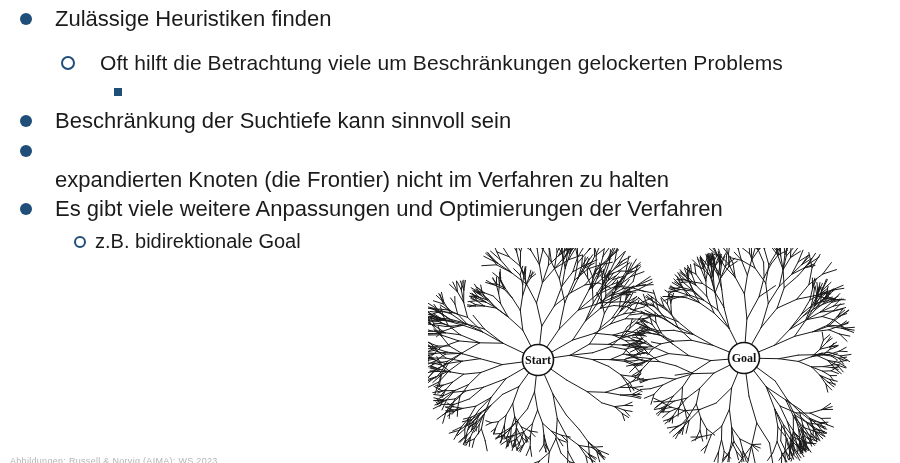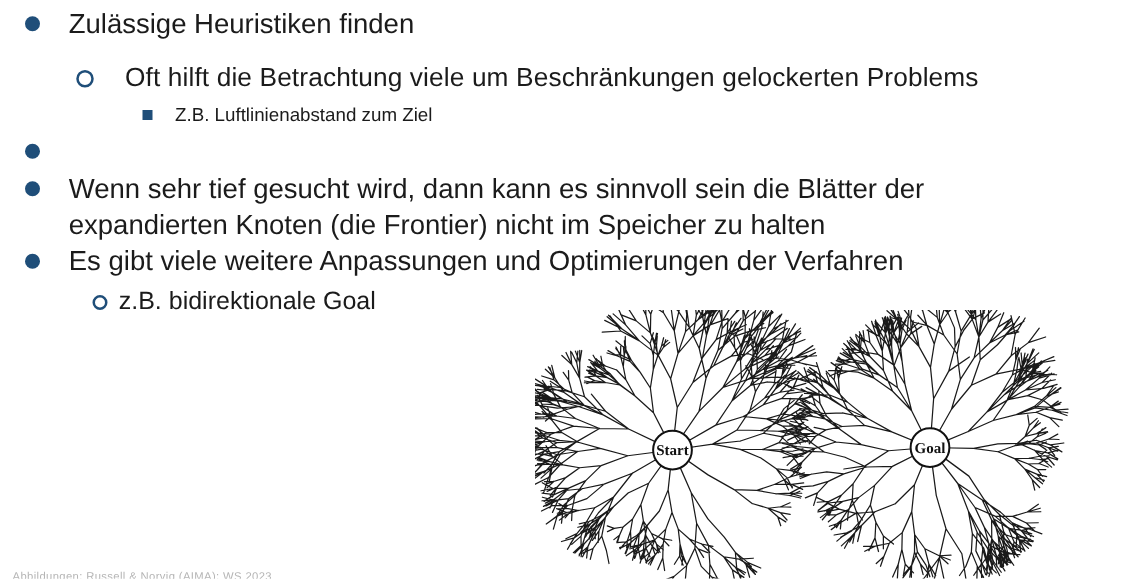--- a/index.html
+++ b/index.html
@@ -38,24 +38,24 @@
           color:var(--footer-color,#b5b5b5);white-space:nowrap;}
 </style>
 </head>
 <body>
 
 <div class="slide">
 
   <div id="bullets">
       <div class="row l1" style="top: 5px;"><span class="marker"></span><span class="txt">Zulässige Heuristiken finden</span></div>
       <div class="row l2" style="top: 50px;"><span class="marker"></span><span class="txt">Oft hilft die Betrachtung viele um Beschränkungen gelockerten Problems</span></div>
-      <div class="row l3" style="top: 83px;"><span class="marker"></span><span class="txt">Z.B. Luftlinienabstand zum Ziel</span></div>
-      <div class="row l1" style="top: 107px;"><span class="marker"></span></div>
-      <div class="row l1" style="top: 137px;"><span class="marker"></span><span class="txt">Wenn sehr tief gesucht wird, dann kann es sinnvoll sein die Blätter der</span></div>
-      <div class="row l1cont" style="top: 166px;"><span class="txt">expandierten Knoten (die Frontier) nicht im Speicher zu halten</span></div>
+      <div class="row l3" style="top: 83px;"><span class="marker"></span></div>
+      <div class="row l1" style="top: 107px;"><span class="marker"></span><span class="txt">Beschränkung der Suchtiefe kann sinnvoll sein</span></div>
+      <div class="row l1" style="top: 137px;"><span class="marker"></span></div>
+      <div class="row l1cont" style="top: 166px;"><span class="txt">expandierten Knoten (die Frontier) nicht im Verfahren zu halten</span></div>
       <div class="row l1" style="top: 195px;"><span class="marker"></span><span class="txt">Es gibt viele weitere Anpassungen und Optimierungen der Verfahren</span></div>
       <div class="row l2b" style="top: 229px;"><span class="marker"></span><span class="txt">z.B. bidirektionale Goal</span></div>
     </div>
 
   <svg id="fig" viewBox="0 0 472 215" xmlns="http://www.w3.org/2000/svg">
     <g>
       <path id="tree-start-paths" class="tree-path" d="M117.9 110.8L142.1 107.3M142.1 107.3L164.2 111.5M164.2 111.5L180.7 118.4M180.7 118.4L193.0 127.0M193.0 127.0L199.5 136.0M199.5 136.0L202.8 143.9M199.5 136.0L206.0 141.6M193.0 127.0L204.1 128.3M204.1 128.3L212.2 130.7M204.1 128.3L212.4 126.3M193.0 127.0L201.6 134.1M201.6 134.1L205.8 142.4M164.2 111.5L182.1 111.6M182.1 111.6L196.3 113.3M196.3 113.3L206.0 117.2M206.0 117.2L211.2 123.9M206.0 117.2L214.4 117.0M196.3 113.3L206.7 112.8M206.7 112.8L214.4 111.1M182.1 111.6L195.2 106.1M195.2 106.1L208.1 107.0M208.1 107.0L218.6 104.2M195.2 106.1L202.9 95.8M202.9 95.8L213.4 91.4M182.1 111.6L196.4 111.8M196.4 111.8L206.8 115.7M206.8 115.7L216.5 114.7M196.4 111.8L206.6 107.2M206.6 107.2L215.6 105.3M206.6 107.2L214.5 102.6M142.1 107.3L161.6 96.0M161.6 96.0L180.4 96.4M180.4 96.4L193.6 90.2M193.6 90.2L205.4 86.9M205.4 86.9L216.7 87.8M205.4 86.9L215.0 80.9M205.4 86.9L216.5 84.5M193.6 90.2L201.5 80.8M201.5 80.8L204.3 70.7M180.4 96.4L194.9 97.0M194.9 97.0L207.4 99.9M207.4 99.9L216.5 105.6M207.4 99.9L218.1 100.0M194.9 97.0L207.6 95.3M207.6 95.3L216.9 95.0M207.6 95.3L215.1 89.8M194.9 97.0L207.8 96.7M207.8 96.7L217.2 100.7M207.8 96.7L217.6 93.8M161.6 96.0L172.0 80.3M172.0 80.3L183.8 70.3M183.8 70.3L195.9 65.8M195.9 65.8L207.1 64.1M195.9 65.8L203.5 57.4M183.8 70.3L191.3 59.7M191.3 59.7L200.2 52.2M191.3 59.7L192.9 48.2M172.0 80.3L176.4 65.4M176.4 65.4L182.5 54.8M182.5 54.8L192.1 49.5M182.5 54.8L184.6 44.1M176.4 65.4L173.6 53.5M173.6 53.5L173.0 43.4M173.6 53.5L168.7 44.6M142.1 107.3L164.4 104.8M164.4 104.8L182.8 98.6M182.8 98.6L196.8 101.3M196.8 101.3L206.2 109.5M206.2 109.5L215.1 113.1M196.8 101.3L208.9 98.1M208.9 98.1L219.4 99.5M208.9 98.1L218.3 93.3M182.8 98.6L193.2 88.8M193.2 88.8L203.9 84.3M203.9 84.3L212.8 78.9M193.2 88.8L199.2 78.9M199.2 78.9L207.3 72.3M116.5 116.6L138.4 131.9M138.4 131.9L159.3 143.7M159.3 143.7L173.7 154.8M173.7 154.8L186.5 158.6M186.5 158.6L194.2 165.4M194.2 165.4L196.6 172.6M194.2 165.4L200.6 169.5M186.5 158.6L196.7 157.4M196.7 157.4L204.7 157.7M196.7 157.4L204.0 154.2M186.5 158.6L196.2 162.1M196.2 162.1L201.6 168.0M196.2 162.1L204.1 163.5M159.3 143.7L177.5 144.3M177.5 144.3L192.6 147.0M192.6 147.0L204.0 146.5M204.0 146.5L213.0 149.2M204.0 146.5L212.3 142.1M204.0 146.5L213.4 146.6M192.6 147.0L203.9 148.4M203.9 148.4L212.4 150.4M203.9 148.4L211.9 145.0M177.5 144.3L192.0 139.4M192.0 139.4L205.3 139.5M205.3 139.5L214.1 143.5M205.3 139.5L214.9 138.3M192.0 139.4L204.0 133.6M204.0 133.6L215.5 130.3M204.0 133.6L213.1 125.8M113.2 119.3L124.9 146.0M124.9 146.0L129.3 170.6M129.3 170.6L127.9 190.6M127.9 190.6L121.3 204.5M121.3 204.5L111.3 213.1M111.3 213.1L101.9 216.8M111.3 213.1L105.7 221.6M121.3 204.5L120.1 217.7M120.1 217.7L115.1 227.4M120.1 217.7L122.2 228.4M127.9 190.6L133.0 205.1M133.0 205.1L141.5 213.7M141.5 213.7L145.9 222.4M141.5 213.7L150.8 216.6M129.3 170.6L138.8 188.3M138.8 188.3L139.9 203.4M139.9 203.4L139.6 216.6M139.6 216.6L136.7 227.0M139.6 216.6L144.7 226.1M139.9 203.4L146.1 215.0M146.1 215.0L147.2 225.3M146.1 215.0L153.8 221.9M138.8 188.3L150.9 197.4M150.9 197.4L157.9 207.9M157.9 207.9L160.2 218.7M157.9 207.9L167.1 213.9M150.9 197.4L163.3 199.3M163.3 199.3L173.1 205.0M163.3 199.3L174.6 198.6M150.9 197.4L160.3 205.8M160.3 205.8L164.8 213.8M160.3 205.8L168.4 210.2M160.3 205.8L167.4 211.6M124.9 146.0L138.3 167.1M138.3 167.1L151.4 181.7M151.4 181.7L160.3 193.9M160.3 193.9L161.4 206.9M161.4 206.9L165.3 216.9M160.3 193.9L170.4 202.1M170.4 202.1L176.3 211.5M170.4 202.1L180.6 206.4M160.3 193.9L168.8 203.7M168.8 203.7L171.7 213.8M168.8 203.7L177.4 209.7M168.8 203.7L175.9 211.3M109.1 120.0L106.5 143.9M106.5 143.9L99.5 160.8M99.5 160.8L89.9 172.2M89.9 172.2L81.4 180.4M81.4 180.4L72.8 185.5M72.8 185.5L65.5 186.1M72.8 185.5L68.1 191.1M89.9 172.2L87.4 183.8M87.4 183.8L80.4 191.5M80.4 191.5L73.0 196.6M80.4 191.5L78.0 200.2M87.4 183.8L86.6 194.2M86.6 194.2L84.1 202.5M86.6 194.2L89.3 202.5M89.9 172.2L82.1 181.1M82.1 181.1L75.0 187.6M75.0 187.6L67.7 190.1M75.0 187.6L72.1 194.8M82.1 181.1L78.5 190.1M78.5 190.1L79.7 198.7M106.5 143.9L109.6 162.0M109.6 162.0L104.6 175.3M104.6 175.3L95.8 183.9M95.8 183.9L85.7 187.5M85.7 187.5L76.8 189.3M85.7 187.5L79.7 194.3M85.7 187.5L77.2 190.7M95.8 183.9L92.1 193.9M92.1 193.9L85.3 199.5M92.1 193.9L88.7 202.1M95.8 183.9L87.9 191.2M87.9 191.2L80.2 195.1M87.9 191.2L84.2 199.1M104.6 175.3L102.5 187.4M102.5 187.4L95.9 196.2M95.9 196.2L89.2 201.6M95.9 196.2L92.2 204.0M95.9 196.2L90.8 203.2M102.5 187.4L102.2 198.4M102.2 198.4L98.2 207.6M102.2 198.4L103.7 208.4M109.6 162.0L114.6 175.3M114.6 175.3L116.0 187.2M116.0 187.2L115.7 196.8M115.7 196.8L111.5 203.4M115.7 196.8L118.5 204.1M116.0 187.2L118.4 196.4M118.4 196.4L117.5 203.9M118.4 196.4L121.2 203.4M116.0 187.2L117.1 196.7M117.1 196.7L121.5 203.7M114.6 175.3L123.5 183.2M123.5 183.2L130.5 191.1M130.5 191.1L134.9 197.9M130.5 191.1L138.1 194.1M123.5 183.2L133.3 187.2M133.3 187.2L139.8 193.8M133.3 187.2L142.3 189.1M105.3 118.5L90.9 138.6M90.9 138.6L74.5 146.4M74.5 146.4L62.8 157.4M62.8 157.4L52.5 164.6M52.5 164.6L43.3 169.2M43.3 169.2L35.4 171.1M43.3 169.2L38.8 175.9M52.5 164.6L48.1 173.9M48.1 173.9L40.8 179.3M48.1 173.9L48.2 183.0M62.8 157.4L55.1 167.4M55.1 167.4L48.1 174.6M48.1 174.6L40.8 179.7M48.1 174.6L43.4 182.1M55.1 167.4L51.2 176.7M51.2 176.7L45.9 184.3M51.2 176.7L50.5 185.9M62.8 157.4L53.0 165.3M53.0 165.3L43.4 171.6M43.4 171.6L34.3 173.8M43.4 171.6L36.5 177.9M53.0 165.3L45.4 173.9M45.4 173.9L37.2 178.8M45.4 173.9L43.4 183.2M53.0 165.3L44.8 173.3M44.8 173.3L40.4 181.6M90.9 138.6L84.7 155.7M84.7 155.7L78.1 167.2M78.1 167.2L70.5 173.6M70.5 173.6L63.4 174.7M63.4 174.7L57.8 172.7M63.4 174.7L58.0 177.3M70.5 173.6L67.6 180.2M67.6 180.2L63.1 183.7M67.6 180.2L66.0 185.7M67.6 180.2L65.5 185.5M78.1 167.2L76.4 177.0M76.4 177.0L73.9 184.5M73.9 184.5L69.9 188.7M73.9 184.5L73.3 190.2M76.4 177.0L76.8 184.9M76.8 184.9L76.0 191.2M84.7 155.7L86.7 168.8M86.7 168.8L83.2 180.2M83.2 180.2L75.8 186.8M75.8 186.8L67.9 190.7M75.8 186.8L72.5 195.0M83.2 180.2L82.5 190.1M82.5 190.1L80.1 198.1M82.5 190.1L84.2 198.3M86.7 168.8L93.2 178.8M93.2 178.8L97.2 187.3M97.2 187.3L98.6 194.3M97.2 187.3L102.7 191.9M97.2 187.3L100.0 193.9M93.2 178.8L101.7 182.9M101.7 182.9L107.1 188.6M101.7 182.9L109.4 184.2M86.7 168.8L88.7 180.5M88.7 180.5L88.6 190.2M88.6 190.2L86.5 197.9M88.6 190.2L92.0 197.5M88.7 180.5L93.6 188.8M93.6 188.8L96.1 195.6M93.6 188.8L98.8 193.9M103.1 116.0L77.9 130.6M77.9 130.6L55.3 139.3M55.3 139.3L37.7 143.0M37.7 143.0L24.5 144.4M24.5 144.4L15.7 151.2M15.7 151.2L8.3 154.5M15.7 151.2L11.9 158.3M15.7 151.2L9.6 156.5M37.7 143.0L27.0 150.9M27.0 150.9L15.5 152.3M15.5 152.3L5.9 149.8M15.5 152.3L6.8 157.1M15.5 152.3L5.6 152.6M27.0 150.9L22.2 161.5M22.2 161.5L14.9 166.9M22.2 161.5L21.2 170.5M55.3 139.3L41.5 150.9M41.5 150.9L26.1 156.4M26.1 156.4L14.1 156.4M14.1 156.4L5.2 160.8M26.1 156.4L17.7 164.9M17.7 164.9L9.0 171.2M17.7 164.9L14.7 175.3M77.9 130.6L62.9 149.6M62.9 149.6L47.8 158.2M47.8 158.2L34.8 160.4M34.8 160.4L25.3 158.7M25.3 158.7L19.1 154.9M25.3 158.7L18.0 159.0M34.8 160.4L25.6 163.4M25.6 163.4L17.9 162.6M25.6 163.4L19.5 168.1M34.8 160.4L25.2 162.0M25.2 162.0L17.3 158.9M25.2 162.0L17.3 165.1M47.8 158.2L41.1 169.6M41.1 169.6L33.5 178.9M33.5 178.9L24.7 183.0M33.5 178.9L28.3 187.1M41.1 169.6L36.8 180.9M36.8 180.9L29.4 187.5M36.8 180.9L36.9 190.8M62.9 149.6L56.4 165.7M56.4 165.7L47.4 178.3M47.4 178.3L39.2 187.2M39.2 187.2L35.3 196.7M39.2 187.2L31.9 194.4M47.4 178.3L42.3 189.3M42.3 189.3L35.4 195.4M42.3 189.3L41.3 198.4M42.3 189.3L38.0 197.4M56.4 165.7L53.4 180.9M53.4 180.9L46.4 190.8M46.4 190.8L38.2 194.5M46.4 190.8L44.2 199.5M53.4 180.9L57.1 192.4M57.1 192.4L59.2 202.8M62.9 149.6L50.8 162.2M50.8 162.2L41.7 175.0M41.7 175.0L31.3 182.3M31.3 182.3L21.2 185.2M31.3 182.3L26.0 191.4M41.7 175.0L38.2 187.2M38.2 187.2L30.7 194.1M38.2 187.2L36.9 197.3M102.1 113.0L74.2 116.6M74.2 116.6L52.2 110.7M52.2 110.7L34.1 113.2M34.1 113.2L17.9 110.1M17.9 110.1L8.0 101.8M8.0 101.8L1.9 94.5M8.0 101.8L-0.0 96.7M17.9 110.1L5.0 110.1M5.0 110.1L-4.9 108.0M5.0 110.1L-5.0 111.2M5.0 110.1L-5.1 109.6M34.1 113.2L20.8 123.0M20.8 123.0L7.3 129.1M7.3 129.1L-4.7 132.7M7.3 129.1L-2.7 136.7M7.3 129.1L-3.9 134.8M20.8 123.0L10.8 134.0M10.8 134.0L-0.7 139.7M10.8 134.0L6.9 146.3M34.1 113.2L17.8 115.8M17.8 115.8L5.2 111.3M5.2 111.3L-3.6 104.2M5.2 111.3L-5.9 113.6M17.8 115.8L6.3 122.6M6.3 122.6L-4.9 126.2M6.3 122.6L-1.4 131.5M52.2 110.7L34.6 105.8M34.6 105.8L21.4 98.0M21.4 98.0L13.8 88.5M13.8 88.5L10.2 78.3M13.8 88.5L5.7 81.2M21.4 98.0L9.3 98.0M9.3 98.0L-0.6 94.2M9.3 98.0L0.2 103.5M34.6 105.8L19.3 104.2M19.3 104.2L8.2 100.6M8.2 100.6L0.8 94.2M8.2 100.6L-1.6 100.7M19.3 104.2L7.7 105.4M7.7 105.4L-1.0 104.9M7.7 105.4L-0.6 108.0M7.7 105.4L-1.0 106.3M74.2 116.6L52.9 124.5M52.9 124.5L35.7 126.2M35.7 126.2L22.4 123.9M22.4 123.9L13.8 117.1M13.8 117.1L8.8 108.6M13.8 117.1L4.2 115.0M13.8 117.1L6.0 111.1M22.4 123.9L11.5 123.3M11.5 123.3L2.9 119.4M11.5 123.3L2.1 123.9M11.5 123.3L2.1 122.9M22.4 123.9L11.8 121.3M11.8 121.3L3.2 118.0M11.8 121.3L2.7 120.6M11.8 121.3L3.0 118.7M35.7 126.2L24.6 134.1M24.6 134.1L15.0 137.2M15.0 137.2L7.6 137.3M15.0 137.2L9.6 142.3M15.0 137.2L8.0 139.6M24.6 134.1L17.8 141.6M17.8 141.6L9.7 145.1M17.8 141.6L14.0 149.6M17.8 141.6L12.2 148.4M52.9 124.5L40.6 136.5M40.6 136.5L27.0 142.5M27.0 142.5L14.2 142.8M14.2 142.8L5.8 138.2M14.2 142.8L4.8 144.6M27.0 142.5L18.5 152.1M18.5 152.1L8.8 156.8M18.5 152.1L14.0 161.9M27.0 142.5L15.3 147.7M15.3 147.7L5.7 146.5M15.3 147.7L7.3 153.1M40.6 136.5L31.9 148.5M31.9 148.5L23.1 156.0M23.1 156.0L17.5 164.7M31.9 148.5L29.7 159.8M29.7 159.8L24.1 166.3M29.7 159.8L29.3 168.4M102.8 108.5L74.9 95.2M74.9 95.2L56.4 81.0M56.4 81.0L45.1 67.3M56.4 81.0L39.3 76.2M39.3 76.2L29.7 66.1M29.7 66.1L27.0 56.1M27.0 56.1L26.8 48.5M27.0 56.1L22.6 49.9M29.7 66.1L20.2 62.0M20.2 62.0L12.2 57.0M20.2 62.0L10.8 61.0M39.3 76.2L25.7 79.4M25.7 79.4L14.7 75.7M14.7 75.7L7.9 69.7M14.7 75.7L5.6 75.2M25.7 79.4L14.8 83.3M14.8 83.3L6.3 82.7M14.8 83.3L8.4 88.8M14.8 83.3L6.7 85.8M39.3 76.2L25.6 73.5M25.6 73.5L15.5 66.8M15.5 66.8L7.2 63.0M25.6 73.5L13.6 72.3M13.6 72.3L3.4 68.1M13.6 72.3L2.7 73.4M25.6 73.5L13.8 71.0M13.8 71.0L5.6 65.7M13.8 71.0L4.1 72.2M74.9 95.2L51.6 94.8M51.6 94.8L32.3 86.8M32.3 86.8L20.3 77.5M20.3 77.5L15.2 67.7M15.2 67.7L12.5 58.9M15.2 67.7L9.1 60.8M20.3 77.5L10.1 73.4M10.1 73.4L1.6 68.3M10.1 73.4L0.2 72.5M32.3 86.8L17.2 84.8M17.2 84.8L6.7 77.9M6.7 77.9L2.5 69.1M6.7 77.9L-2.1 73.8M17.2 84.8L4.6 85.6M4.6 85.6L-5.3 85.3M4.6 85.6L-5.2 86.8M17.2 84.8L4.7 83.2M4.7 83.2L-4.2 80.8M4.7 83.2L-4.5 83.6M51.6 94.8L33.5 105.3M33.5 105.3L17.4 106.1M17.4 106.1L6.1 102.4M6.1 102.4L-1.5 96.3M6.1 102.4L-3.5 104.3M17.4 106.1L7.5 112.8M7.5 112.8L-0.9 116.5M7.5 112.8L1.7 120.0M33.5 105.3L20.6 115.0M20.6 115.0L8.4 121.1M8.4 121.1L0.2 129.6M20.6 115.0L13.5 126.7M13.5 126.7L4.8 134.5M13.5 126.7L11.2 138.1M33.5 105.3L19.5 113.3M19.5 113.3L7.6 115.3M7.6 115.3L-2.7 114.9M7.6 115.3L-1.7 119.8M19.5 113.3L13.2 123.7M13.2 123.7L7.2 130.4M13.2 123.7L11.7 132.6M51.6 94.8L30.8 92.9M30.8 92.9L12.6 86.8M12.6 86.8L2.0 74.7M2.0 74.7L-2.6 61.0M2.0 74.7L-11.1 68.7M12.6 86.8L-3.5 87.1M-3.5 87.1L-15.7 83.0M-3.5 87.1L-15.4 92.0M30.8 92.9L12.7 99.4M12.7 99.4L-3.0 98.1M-3.0 98.1L-15.7 93.6M-3.0 98.1L-16.4 99.1M12.7 99.4L1.2 110.2M1.2 110.2L-11.6 114.1M1.2 110.2L-3.3 122.8M74.9 95.2L54.5 83.9M54.5 83.9L39.6 69.4M39.6 69.4L35.7 54.5M35.7 54.5L35.8 42.0M35.8 42.0L37.4 32.4M35.8 42.0L32.3 32.9M35.8 42.0L35.8 32.2M35.7 54.5L29.4 43.7M29.4 43.7L28.5 33.0M29.4 43.7L21.5 36.4M29.4 43.7L24.8 34.0M35.7 54.5L33.4 42.2M33.4 42.2L34.3 32.9M33.4 42.2L29.3 33.8M39.6 69.4L24.9 64.7M24.9 64.7L15.2 55.9M15.2 55.9L11.9 46.2M15.2 55.9L5.4 52.8M24.9 64.7L11.9 63.5M11.9 63.5L2.1 60.3M11.9 63.5L2.2 66.9M54.5 83.9L34.8 77.2M34.8 77.2L17.9 78.5M17.9 78.5L2.8 76.3M2.8 76.3L-8.5 67.9M2.8 76.3L-11.3 76.2M34.8 77.2L18.5 72.6M18.5 72.6L5.0 67.2M5.0 67.2L-6.1 60.8M5.0 67.2L-7.6 64.8M18.5 72.6L4.1 70.5M4.1 70.5L-8.3 67.1M4.1 70.5L-8.0 74.9M18.5 72.6L4.6 68.3M4.6 68.3L-4.1 58.5M4.6 68.3L-8.4 69.8M54.5 83.9L35.8 74.7M35.8 74.7L23.3 66.0M23.3 66.0L15.8 54.2M15.8 54.2L13.4 44.3M15.8 54.2L8.3 47.4M15.8 54.2L10.7 45.5M23.3 66.0L10.1 61.5M10.1 61.5L0.2 55.3M10.1 61.5L-1.5 60.1M10.1 61.5L-1.2 58.6M35.8 74.7L21.1 71.0M21.1 71.0L11.5 64.4M11.5 64.4L6.0 56.4M11.5 64.4L1.8 63.5M11.5 64.4L3.0 59.8M21.1 71.0L9.5 69.9M9.5 69.9L2.4 65.4M9.5 69.9L1.0 70.1M106.4 104.9L94.8 82.2M94.8 82.2L92.3 62.4M92.3 62.4L94.6 47.7M94.6 47.7L98.1 37.0M98.1 37.0L102.8 29.8M102.8 29.8L107.7 25.9M102.8 29.8L104.6 23.8M98.1 37.0L97.2 28.4M97.2 28.4L97.8 20.9M97.2 28.4L94.1 21.6M98.1 37.0L101.2 28.9M101.2 28.9L106.3 24.3M101.2 28.9L102.9 22.2M94.6 47.7L94.7 36.4M94.7 36.4L92.1 26.9M92.1 26.9L94.7 18.2M92.1 26.9L85.6 20.7M94.7 36.4L95.8 26.6M95.8 26.6L98.0 18.8M95.8 26.6L92.7 19.1M95.8 26.6L97.2 18.6M92.3 62.4L84.2 49.9M84.2 49.9L76.0 41.1M76.0 41.1L72.3 30.9M72.3 30.9L72.2 21.2M72.3 30.9L64.8 24.8M76.0 41.1L66.0 36.8M66.0 36.8L58.4 32.5M66.0 36.8L57.6 34.4M84.2 49.9L77.1 40.2M77.1 40.2L72.8 32.1M72.8 32.1L71.9 24.0M77.1 40.2L69.0 36.1M69.0 36.1L64.7 30.8M69.0 36.1L62.2 35.6M77.1 40.2L72.1 32.5M72.1 32.5L71.5 24.7M94.8 82.2L80.0 68.8M80.0 68.8L72.7 55.8M72.7 55.8L70.6 45.3M70.6 45.3L71.4 36.6M71.4 36.6L72.8 29.4M71.4 36.6L70.7 29.3M70.6 45.3L68.4 36.8M68.4 36.8L68.6 28.9M68.4 36.8L64.8 29.7M72.7 55.8L65.3 48.0M65.3 48.0L56.3 44.8M56.3 44.8L50.8 40.5M56.3 44.8L49.3 44.7M56.3 44.8L49.5 43.1M80.0 68.8L67.9 60.0M67.9 60.0L60.2 51.1M60.2 51.1L51.5 44.6M51.5 44.6L46.5 36.2M51.5 44.6L43.1 39.7M67.9 60.0L56.3 58.0M56.3 58.0L49.0 53.0M49.0 53.0L45.8 47.2M49.0 53.0L42.9 50.5M56.3 58.0L47.5 58.0M47.5 58.0L39.6 56.8M47.5 58.0L39.5 58.2M56.3 58.0L47.6 56.5M47.6 56.5L41.7 53.5M47.6 56.5L41.4 58.9M80.0 68.8L68.1 59.7M68.1 59.7L57.8 54.1M57.8 54.1L50.1 48.7M50.1 48.7L44.6 42.0M50.1 48.7L42.1 45.3M57.8 54.1L48.5 52.7M48.5 52.7L41.3 48.1M48.5 52.7L40.0 53.7M57.8 54.1L49.2 50.3M49.2 50.3L44.1 45.3M49.2 50.3L42.4 48.2M68.1 59.7L59.3 52.0M59.3 52.0L54.2 44.6M54.2 44.6L52.7 37.0M54.2 44.6L48.9 38.9M59.3 52.0L50.8 49.1M50.8 49.1L43.8 48.0M50.8 49.1L44.2 46.6M59.3 52.0L52.1 46.6M52.1 46.6L47.9 41.0M52.1 46.6L46.0 43.1M52.1 46.6L46.4 42.4M110.9 104.1L113.8 78.0M113.8 78.0L126.3 58.0M126.3 58.0L143.0 44.6M143.0 44.6L157.0 36.9M157.0 36.9L170.8 35.0M170.8 35.0L182.2 39.6M157.0 36.9L166.0 26.2M166.0 26.2L175.7 23.0M166.0 26.2L171.0 17.3M143.0 44.6L150.0 30.3M150.0 30.3L156.9 19.9M156.9 19.9L166.3 15.2M156.9 19.9L161.1 10.3M150.0 30.3L153.7 18.4M153.7 18.4L159.8 9.1M153.7 18.4L154.5 7.3M150.0 30.3L155.7 19.2M155.7 19.2L164.5 13.8M155.7 19.2L157.2 8.9M126.3 58.0L134.0 38.0M134.0 38.0L144.9 23.7M144.9 23.7L158.0 16.6M158.0 16.6L164.8 6.7M158.0 16.6L169.0 11.8M144.9 23.7L149.5 9.5M149.5 9.5L155.5 -0.5M149.5 9.5L147.3 -2.0M134.0 38.0L137.2 20.3M137.2 20.3L142.0 5.4M142.0 5.4L148.6 -6.0M142.0 5.4L144.2 -7.6M142.0 5.4L146.8 -6.8M137.2 20.3L134.0 5.0M134.0 5.0L134.6 -8.5M134.0 5.0L126.6 -6.3M137.2 20.3L139.5 4.8M139.5 4.8L146.7 -7.1M139.5 4.8L135.9 -8.6M139.5 4.8L140.8 -9.0M113.8 78.0L108.5 55.0M108.5 55.0L114.4 34.7M114.4 34.7L126.4 20.7M126.4 20.7L140.6 11.7M140.6 11.7L154.4 6.9M140.6 11.7L148.1 -0.9M126.4 20.7L129.1 4.1M129.1 4.1L136.3 -8.9M129.1 4.1L127.4 -10.7M126.4 20.7L137.3 7.9M137.3 7.9L147.8 -1.8M137.3 7.9L143.7 -4.9M114.4 34.7L111.4 16.6M111.4 16.6L115.3 0.3M115.3 0.3L121.8 -13.4M115.3 0.3L111.9 -14.5M111.4 16.6L102.8 2.2M102.8 2.2L100.5 -11.6M102.8 2.2L91.2 -5.5M111.4 16.6L109.1 0.0M109.1 0.0L111.6 -12.4M109.1 0.0L104.8 -11.9M114.4 34.7L120.4 17.3M120.4 17.3L130.4 7.8M130.4 7.8L139.7 1.1M130.4 7.8L135.7 -2.3M130.4 7.8L138.8 0.1M120.4 17.3L121.4 3.6M121.4 3.6L119.4 -8.4M108.5 55.0L98.6 36.3M98.6 36.3L92.3 18.3M92.3 18.3L92.6 3.4M92.6 3.4L96.5 -8.3M92.6 3.4L86.5 -7.2M92.3 18.3L81.0 8.7M81.0 8.7L73.7 -2.6M81.0 8.7L68.5 3.7M92.3 18.3L88.7 3.9M88.7 3.9L88.5 -8.3M88.7 3.9L83.1 -6.9M98.6 36.3L83.5 24.7M83.5 24.7L72.5 11.9M72.5 11.9L67.0 -0.3M72.5 11.9L62.5 3.1M83.5 24.7L68.6 16.8M68.6 16.8L60.0 4.7M68.6 16.8L53.8 17.7M83.5 24.7L69.6 15.2M69.6 15.2L58.8 4.2M69.6 15.2L55.8 8.3M69.6 15.2L57.7 5.4M114.5 105.4L131.2 81.1M131.2 81.1L150.3 62.0M150.3 62.0L172.4 54.9M172.4 54.9L193.4 53.7M193.4 53.7L211.6 55.3M211.6 55.3L225.9 57.9M211.6 55.3L224.9 49.4M172.4 54.9L187.4 40.1M187.4 40.1L202.6 28.7M202.6 28.7L216.0 23.6M202.6 28.7L212.7 18.5M187.4 40.1L197.8 24.1M197.8 24.1L212.4 16.9M197.8 24.1L200.9 8.2M187.4 40.1L199.6 25.5M199.6 25.5L212.4 14.5M199.6 25.5L208.4 11.1M172.4 54.9L191.8 46.7M191.8 46.7L209.8 41.8M209.8 41.8L226.0 45.3M209.8 41.8L224.4 34.1M191.8 46.7L205.1 33.6M205.1 33.6L209.6 17.4M191.8 46.7L208.3 37.9M208.3 37.9L225.2 36.6M208.3 37.9L222.3 28.5M208.3 37.9L223.8 31.2M150.3 62.0L161.2 41.5M161.2 41.5L176.4 28.8M176.4 28.8L190.6 23.0M190.6 23.0L204.5 23.3M190.6 23.0L201.8 14.7M176.4 28.8L181.4 14.3M181.4 14.3L182.5 1.6M176.4 28.8L188.5 19.4M188.5 19.4L198.8 13.8M188.5 19.4L196.8 11.0M161.2 41.5L168.0 22.9M168.0 22.9L179.8 10.6M179.8 10.6L190.5 2.1M179.8 10.6L185.9 -1.6M179.8 10.6L189.5 1.0M168.0 22.9L168.3 5.8M168.3 5.8L173.6 -5.8M168.3 5.8L165.0 -6.6M161.2 41.5L170.7 24.1M170.7 24.1L180.8 11.2M180.8 11.2L190.1 1.4M180.8 11.2L187.3 -0.7M170.7 24.1L175.0 8.3M175.0 8.3L182.1 -1.4M175.0 8.3L177.0 -3.5M150.3 62.0L168.1 47.1M168.1 47.1L187.2 38.4M187.2 38.4L203.2 39.4M203.2 39.4L217.1 43.8M203.2 39.4L217.5 36.5M187.2 38.4L198.1 26.6M198.1 26.6L210.0 21.6M198.1 26.6L203.5 14.9M168.1 47.1L179.2 29.3M179.2 29.3L190.4 15.4M190.4 15.4L202.5 8.4M190.4 15.4L197.4 3.3M179.2 29.3L186.9 13.2M186.9 13.2L196.2 4.1M186.9 13.2L189.1 0.4M131.2 81.1L136.8 54.6M136.8 54.6L146.4 32.2M146.4 32.2L159.9 20.9M159.9 20.9L173.3 16.5M173.3 16.5L184.4 14.2M173.3 16.5L183.0 10.7M159.9 20.9L166.6 8.5M166.6 8.5L175.6 1.4M166.6 8.5L166.2 -2.9M146.4 32.2L149.7 14.9M149.7 14.9L160.1 2.8M160.1 2.8L168.7 -5.2M160.1 2.8L166.1 -7.3M149.7 14.9L149.4 -1.1M149.4 -1.1L152.2 -12.4M149.4 -1.1L144.2 -11.6M136.8 54.6L131.4 30.8M131.4 30.8L135.2 12.6M135.2 12.6L143.7 -2.0M143.7 -2.0L154.5 -8.8M143.7 -2.0L144.4 -14.8M135.2 12.6L133.0 -4.2M133.0 -4.2L136.5 -16.0M133.0 -4.2L126.9 -14.9M135.2 12.6L137.3 -4.2M137.3 -4.2L133.5 -16.7M131.4 30.8L123.4 14.0M123.4 14.0L121.2 -1.9M121.2 -1.9L120.9 -16.4M121.2 -1.9L116.8 -15.8M123.4 14.0L114.5 0.7M114.5 0.7L112.1 -11.2M114.5 0.7L105.1 -7.0M116.9 108.0L144.6 92.1M144.6 92.1L166.8 85.2M166.8 85.2L185.2 87.1M185.2 87.1L197.6 92.7M197.6 92.7L206.8 99.8M206.8 99.8L212.3 107.2M206.8 99.8L215.7 102.0M197.6 92.7L209.2 92.9M185.2 87.1L198.3 83.2M198.3 83.2L210.2 84.9M210.2 84.9L218.3 88.3M210.2 84.9L218.7 82.8M198.3 83.2L207.5 75.4M207.5 75.4L216.9 72.4M207.5 75.4L213.8 67.8M185.2 87.1L198.8 88.4M198.8 88.4L207.7 92.6M207.7 92.6L213.4 98.7M207.7 92.6L215.7 94.7M198.8 88.4L208.4 86.4M208.4 86.4L215.8 85.9M208.4 86.4L215.1 83.1M166.8 85.2L182.7 75.8M182.7 75.8L197.5 70.7M197.5 70.7L210.5 71.1M210.5 71.1L219.6 74.8M210.5 71.1L220.2 70.0M197.5 70.7L206.8 61.5M206.8 61.5L216.7 58.7M206.8 61.5L211.1 52.1M182.7 75.8L192.2 63.4M192.2 63.4L202.0 55.7M202.0 55.7L210.5 50.4M202.0 55.7L208.8 48.3M192.2 63.4L197.6 52.2M197.6 52.2L203.3 43.2M197.6 52.2L199.3 41.7M197.6 52.2L201.3 42.2M192.2 63.4L200.1 53.8M200.1 53.8L208.7 48.7M200.1 53.8L204.8 45.0M144.6 92.1L157.5 72.8M157.5 72.8L172.3 60.4M172.3 60.4L186.0 57.5M186.0 57.5L198.5 58.6M198.5 58.6L207.7 62.8M198.5 58.6L208.0 55.1M172.3 60.4L177.9 47.5M177.9 47.5L186.1 39.9M186.1 39.9L195.0 37.6M186.1 39.9L192.1 33.0M177.9 47.5L177.4 36.3M177.4 36.3L179.5 26.4M177.4 36.3L172.7 27.4M172.3 60.4L183.4 51.8M183.4 51.8L193.6 46.8M193.6 46.8L202.9 46.6M193.6 46.8L201.2 41.4M193.6 46.8L202.2 43.3M183.4 51.8L187.8 41.4M187.8 41.4L193.3 34.2M187.8 41.4L189.5 32.5M157.5 72.8L165.2 55.1M165.2 55.1L172.9 42.6M172.9 42.6L183.8 36.5M183.8 36.5L193.7 33.0M183.8 36.5L190.7 28.6M172.9 42.6L177.0 30.8M177.0 30.8L181.4 22.5M177.0 30.8L175.3 21.5M172.9 42.6L180.1 32.4M180.1 32.4L188.4 27.5M180.1 32.4L181.7 22.8M180.1 32.4L185.8 24.6M165.2 55.1L164.4 40.5M164.4 40.5L169.3 30.2M169.3 30.2L175.4 24.3M169.3 30.2L172.1 22.2M169.3 30.2L172.6 22.4M164.4 40.5L159.7 30.1M159.7 30.1L159.2 19.7M159.7 30.1L154.4 21.1M164.4 40.5L164.8 29.1M164.8 29.1L167.5 20.4M164.8 29.1L161.3 20.7M157.5 72.8L168.3 56.8M168.3 56.8L181.9 47.7M181.9 47.7L195.8 44.1M195.8 44.1L207.8 44.2M195.8 44.1L205.9 37.8M181.9 47.7L192.6 38.2M192.6 38.2L198.0 27.8M181.9 47.7L194.5 40.8M194.5 40.8L205.8 39.0M194.5 40.8L201.2 31.5M168.3 56.8L174.6 41.7M174.6 41.7L184.6 31.7M184.6 31.7L196.0 28.1M184.6 31.7L192.7 23.0M174.6 41.7L174.4 27.6M174.4 27.6L178.8 15.5M174.4 27.6L171.5 15.0"></path>
       <circle class="node-circle" cx="110" cy="112" r="15.5"></circle>
       <text class="node-label" x="110" y="116">Start</text>
     </g>

